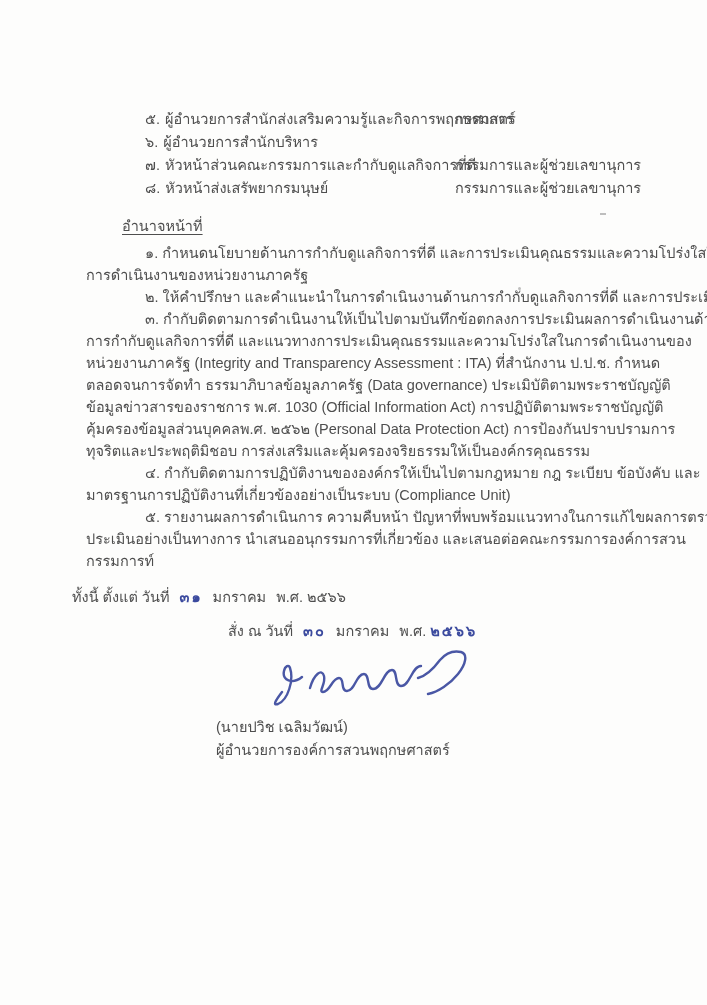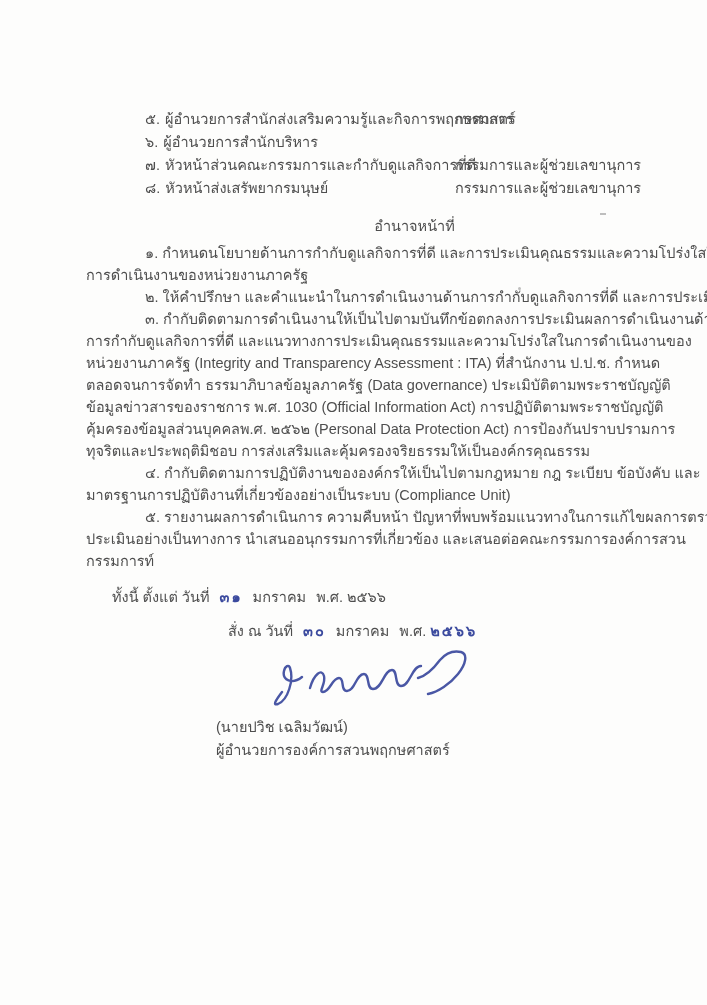--- a/index.html
+++ b/index.html
@@ -10,27 +10,27 @@
   }
   .doc{position:absolute;top:0;left:0;width:707px;}
   
   .committee{margin-top:108px;}
   .crow{position:relative;margin-left:145px;height:23px;font-size:14.5px;line-height:23px;white-space:nowrap;}
   .crow .num{margin-right:5px;}
   .crow .role{position:absolute;left:310px;top:0;}
   
   .heading{
     margin:15px 0 5px 122px;font-size:14.5px;line-height:22px;
-    text-underline-offset:3px;white-space:nowrap;text-align:center;
+    text-decoration:underline;text-underline-offset:3px;white-space:nowrap;
   }
   .bodyline{margin-left:86px;font-size:14.5px;line-height:22px;height:22px;white-space:nowrap;}
   .indent{padding-left:59px;}
   
   .dateline{font-size:14.5px;line-height:22px;white-space:nowrap;}
-  .date1{margin:14px 0 0 112px;}
+  .date1{margin:14px 0 0 72px;}
   .date2{margin:12px 0 0 228px;}
   .dateline .gap{display:inline-block;width:10px;}
   .ink{color:#3b4a9e;font-weight:bold;letter-spacing:2px;}
   
   .sigwrap{margin:6px 0 0 268px;width:220px;height:58px;}
   .sigline{width:320px;margin-left:216px;text-align:left;font-size:14.5px;line-height:23px;white-space:nowrap;}
   .namep{margin-top:10px;}
   
   .artifact{position:absolute;background:#8a8a8a;opacity:.55;}
   .a1{left:600px;top:213px;width:6px;height:2px;}

